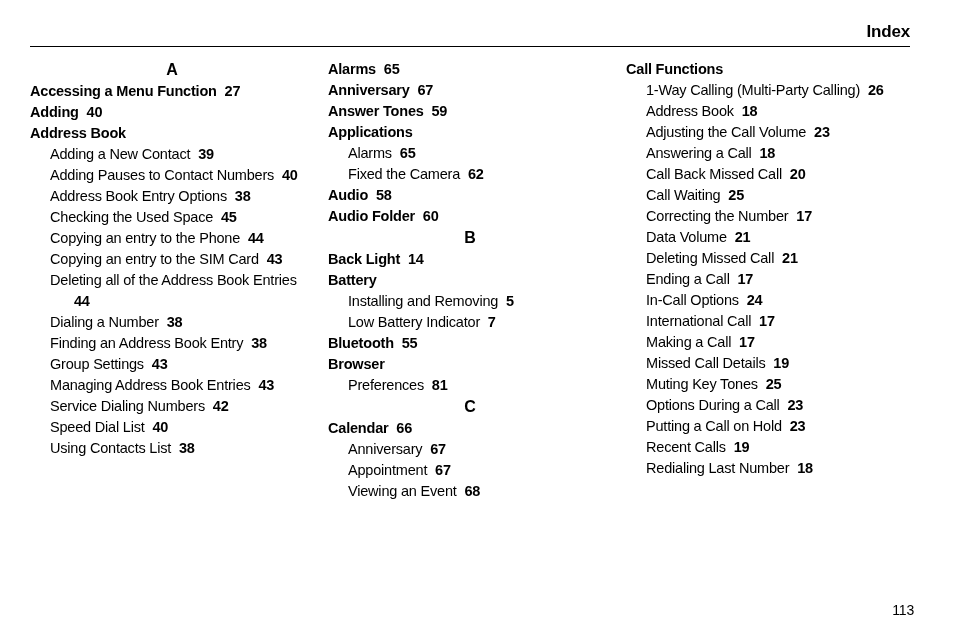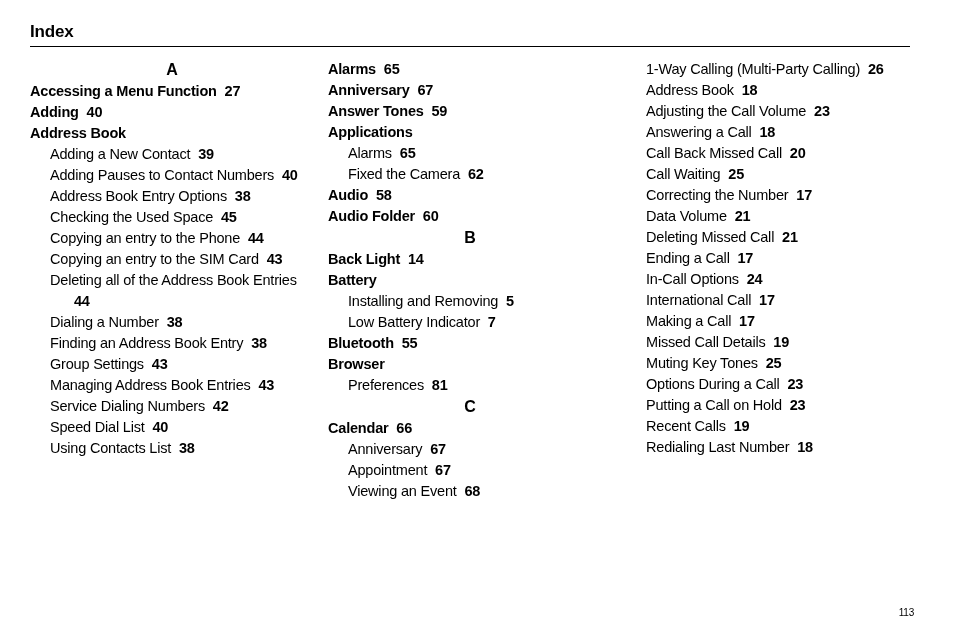--- a/index.html
+++ b/index.html
@@ -11,20 +11,21 @@
     letter-spacing: -0.2px;
     padding: 22px 44px 10px 30px;
   }
   .title {
     font-weight: 900;
     font-size: 17px;
     padding-bottom: 4px;
     border-bottom: 1px solid #000;
     margin-bottom: 12px;
     font-stretch: condensed;
+    text-align: right;
   }
   .columns {
     display: flex;
     justify-content: space-between;
     gap: 14px;
   }
   .col { flex: 1 1 0; }
   .letter {
     font-weight: 700;
     text-align: center;
@@ -38,21 +39,21 @@
     text-indent: -20px;
     padding-left: 20px;
   }
   .entry-line .lbl.bold { font-weight: 700; }
   .sub { margin-left: 20px; }
   .page-num { font-weight: 700; margin-left: 4px; }
   .footer {
     position: absolute;
     right: 40px;
     bottom: 18px;
-    font-size: 10px;
+    font-size: 14px;
   }
 </style>
 </head>
 <body>
 
 <div class="title">Index</div>
 
 <div class="columns">
   <div class="col">
       <div class="letter">A</div>
@@ -91,20 +92,21 @@
       <span class="entry-line"><span class="lbl bold">Bluetooth</span> <span class="page-num">55</span></span>
       <span class="entry-line"><span class="lbl bold">Browser</span></span>
       <span class="entry-line sub"><span class="lbl">Preferences</span> <span class="page-num">81</span></span>
       <div class="letter">C</div>
       <span class="entry-line"><span class="lbl bold">Calendar</span> <span class="page-num">66</span></span>
       <span class="entry-line sub"><span class="lbl">Anniversary</span> <span class="page-num">67</span></span>
       <span class="entry-line sub"><span class="lbl">Appointment</span> <span class="page-num">67</span></span>
       <span class="entry-line sub"><span class="lbl">Viewing an Event</span> <span class="page-num">68</span></span>
     </div>
   <div class="col">
+      <span class="entry-line"><span class="lbl bold">Call Functions</span></span>
       <span class="entry-line sub"><span class="lbl">1-Way Calling (Multi-Party Calling)</span> <span class="page-num">26</span></span>
       <span class="entry-line sub"><span class="lbl">Address Book</span> <span class="page-num">18</span></span>
       <span class="entry-line sub"><span class="lbl">Adjusting the Call Volume</span> <span class="page-num">23</span></span>
       <span class="entry-line sub"><span class="lbl">Answering a Call</span> <span class="page-num">18</span></span>
       <span class="entry-line sub"><span class="lbl">Call Back Missed Call</span> <span class="page-num">20</span></span>
       <span class="entry-line sub"><span class="lbl">Call Waiting</span> <span class="page-num">25</span></span>
       <span class="entry-line sub"><span class="lbl">Correcting the Number</span> <span class="page-num">17</span></span>
       <span class="entry-line sub"><span class="lbl">Data Volume</span> <span class="page-num">21</span></span>
       <span class="entry-line sub"><span class="lbl">Deleting Missed Call</span> <span class="page-num">21</span></span>
       <span class="entry-line sub"><span class="lbl">Ending a Call</span> <span class="page-num">17</span></span>

